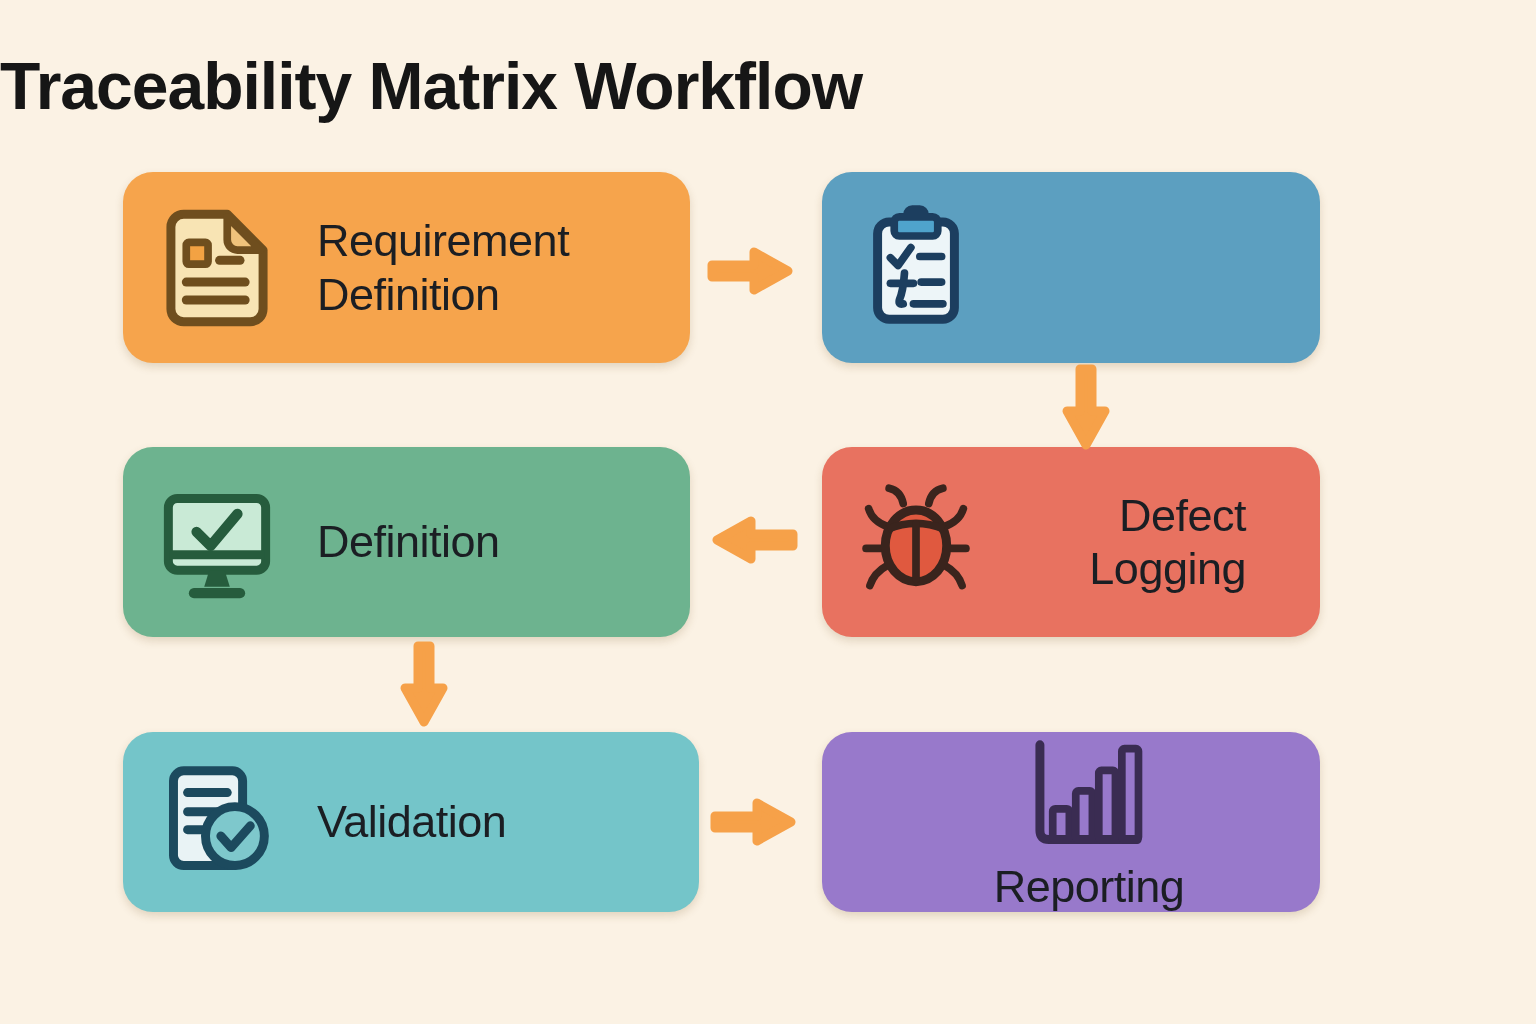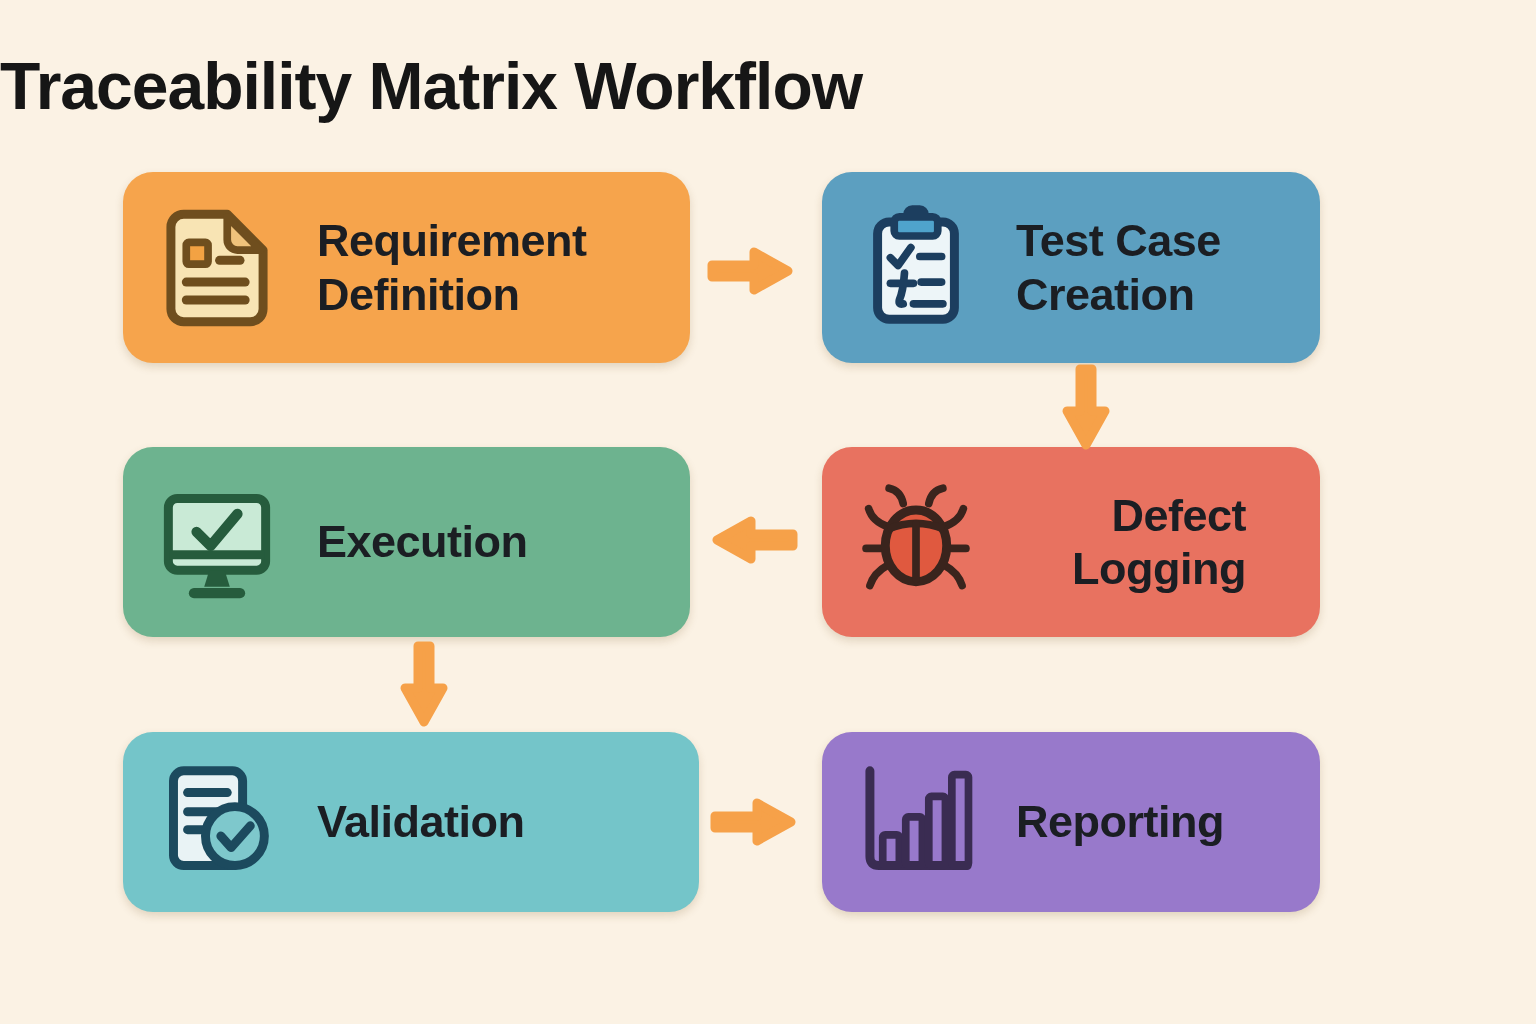--- a/index.html
+++ b/index.html
@@ -30,21 +30,21 @@
     box-shadow: 0 4px 9px rgba(110, 75, 30, 0.18);
   }
   .step .icon {
     width: 128px; height: 128px;
     margin-left: 30px;
     flex: none;
   }
   .step .label {
     margin-left: 36px;
     font-size: 45px;
-    font-weight: 700;
+    font-weight: 400;
     line-height: 1.18;
     color: #1b1e23;
     letter-spacing: -0.5px;
   }
   
   #step-0 { left: 123px; top: 172px; width: 567px; height: 191px; }
   #step-1 { left: 822px; top: 172px; width: 498px; height: 191px; }
   #step-2 { left: 822px; top: 447px; width: 498px; height: 190px; }
   #step-3 { left: 123px; top: 447px; width: 567px; height: 190px; }
   #step-4 { left: 123px; top: 732px; width: 576px; height: 180px; }
@@ -90,21 +90,20 @@
       <rect x="20" y="14" width="60" height="76" rx="9" fill="#EDF5F8" stroke="#1C3E5F" stroke-width="7"></rect>
       <rect x="43" y="4" width="14" height="12" rx="4" fill="#4FA3CC" stroke="#1C3E5F" stroke-width="6"></rect>
       <rect x="33" y="10" width="34" height="15" rx="4" fill="#4FA3CC" stroke="#1C3E5F" stroke-width="6"></rect>
       <polyline points="30,42 36,48 46,34" fill="none" stroke="#1C3E5F" stroke-width="6" stroke-linecap="round" stroke-linejoin="round"></polyline>
       <line x1="53" y1="41" x2="70" y2="41" stroke="#1C3E5F" stroke-width="6" stroke-linecap="round"></line>
       <path d="M41 54 Q40 68 37 75 Q36 79 40 78" fill="none" stroke="#1C3E5F" stroke-width="6" stroke-linecap="round"></path>
       <line x1="30" y1="62" x2="48" y2="62" stroke="#1C3E5F" stroke-width="6" stroke-linecap="round"></line>
       <line x1="54" y1="61" x2="70" y2="61" stroke="#1C3E5F" stroke-width="6" stroke-linecap="round"></line>
       <line x1="48" y1="78" x2="71" y2="78" stroke="#1C3E5F" stroke-width="6" stroke-linecap="round"></line>
     </svg>
-    <div class="label">Test Case Creation</div>
   </div>
 
   <div class="step" id="step-2" style="background: rgb(232, 114, 96);">
     <svg class="icon" viewBox="0 0 100 100">
       <path d="M40 20 Q38 10 29 8" fill="none" stroke="#3A241D" stroke-width="6" stroke-linecap="round"></path>
       <path d="M60 20 Q62 10 71 8" fill="none" stroke="#3A241D" stroke-width="6" stroke-linecap="round"></path>
       <path d="M28 38 Q16 34 13 24" fill="none" stroke="#3A241D" stroke-width="6" stroke-linecap="round"></path>
       <path d="M26 55 H11" fill="none" stroke="#3A241D" stroke-width="6" stroke-linecap="round"></path>
       <path d="M28 68 Q17 74 14 84" fill="none" stroke="#3A241D" stroke-width="6" stroke-linecap="round"></path>
       <path d="M72 38 Q84 34 87 24" fill="none" stroke="#3A241D" stroke-width="6" stroke-linecap="round"></path>
@@ -118,36 +117,36 @@
   </div>
 
   <div class="step" id="step-3" style="background: rgb(109, 179, 143);">
     <svg class="icon" viewBox="0 0 100 100">
       <rect x="12" y="16" width="76" height="56" rx="7" fill="#C9EAD6" stroke="#265C3D" stroke-width="7"></rect>
       <line x1="13" y1="60" x2="87" y2="60" stroke="#265C3D" stroke-width="7"></line>
       <path d="M34 42 L45 53 L66 28" fill="none" stroke="#265C3D" stroke-width="8" stroke-linecap="round" stroke-linejoin="round"></path>
       <polygon points="44,72 56,72 60,85 40,85" fill="#265C3D"></polygon>
       <line x1="32" y1="90" x2="68" y2="90" stroke="#265C3D" stroke-width="8" stroke-linecap="round"></line>
     </svg>
-    <div class="label">Execution</div>
+    <div class="label">Definition</div>
   </div>
 
   <div class="step" id="step-4" style="background: rgb(116, 197, 201);">
     <svg class="icon" viewBox="0 0 100 100">
       <rect x="16" y="10" width="54" height="74" rx="8" fill="#E9F3F5" stroke="#1C4A5E" stroke-width="7"></rect>
       <line x1="27" y1="27" x2="58" y2="27" stroke="#1C4A5E" stroke-width="7" stroke-linecap="round"></line>
       <line x1="27" y1="42" x2="51" y2="42" stroke="#1C4A5E" stroke-width="7" stroke-linecap="round"></line>
       <line x1="27" y1="56" x2="45" y2="56" stroke="#1C4A5E" stroke-width="7" stroke-linecap="round"></line>
       <circle cx="64" cy="61" r="23" fill="#7EC8CC" stroke="#1C4A5E" stroke-width="7"></circle>
       <path d="M53 61 L61 70 L76 53" fill="none" stroke="#1C4A5E" stroke-width="7" stroke-linecap="round" stroke-linejoin="round"></path>
     </svg>
     <div class="label">Validation</div>
   </div>
 
-  <div class="step" id="step-5" style="background: rgb(152, 121, 203);">
+  <div class="step" id="step-5" style="background: rgb(152, 121, 203); flex-direction: column;">
     <svg class="icon" viewBox="0 0 100 100">
       <path d="M14 10 V77 Q14 84 21 84 H90" fill="none" stroke="#3A2C52" stroke-width="7" stroke-linecap="round" stroke-linejoin="round"></path>
       <rect x="24" y="60" width="13" height="24" rx="2" fill="none" stroke="#3A2C52" stroke-width="6"></rect>
       <rect x="42" y="46" width="13" height="38" rx="2" fill="none" stroke="#3A2C52" stroke-width="6"></rect>
       <rect x="60" y="30" width="13" height="54" rx="2" fill="none" stroke="#3A2C52" stroke-width="6"></rect>
       <rect x="78" y="13" width="13" height="71" rx="2" fill="none" stroke="#3A2C52" stroke-width="6"></rect>
     </svg>
     <div class="label">Reporting</div>
   </div>
 

